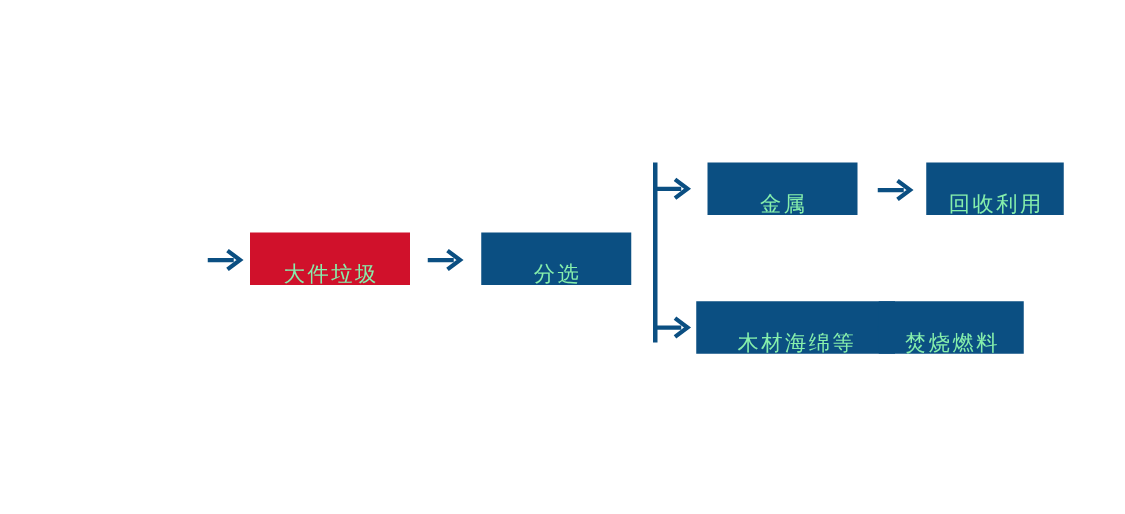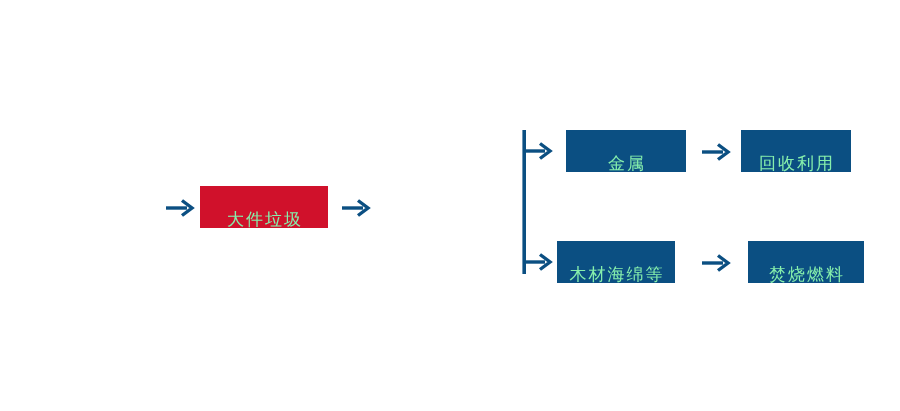--- a/index.html
+++ b/index.html
@@ -64,20 +64,23 @@
     <span>大件垃圾</span>
   </div>
 
   <div class="arrow" style="left:342px; top:199px; width:30px; height:18px;">
     <svg width="30" height="18" viewBox="0 0 30 18">
       <path d="M0 9 H21" stroke="#0b4f82" stroke-width="3.4" fill="none"></path>
       <path d="M16 1.5 L26 9 L16 16.5" stroke="#0b4f82" stroke-width="3.4" fill="none" stroke-linecap="butt" stroke-linejoin="miter"></path>
     </svg>
   </div>
 
+  <div class="node node-blue" style="left:385px; top:186px; width:120px; height:42px;">
+    <span>分选</span>
+  </div>
 
   <div class="bracket" style="left:520px; top:126px; width:42px; height:152px;">
     <svg width="42" height="152" viewBox="0 0 42 152">
 
       <path d="M4.2 4 V148" stroke="#0b4f82" stroke-width="3.6" fill="none"></path>
 
       <path d="M4.2 25 H25" stroke="#0b4f82" stroke-width="3.4" fill="none"></path>
       <path d="M20 17.5 L30 25 L20 32.5" stroke="#0b4f82" stroke-width="3.4" fill="none" stroke-linecap="butt" stroke-linejoin="miter"></path>
 
       <path d="M4.2 136 H25" stroke="#0b4f82" stroke-width="3.4" fill="none"></path>
@@ -93,28 +96,28 @@
     <svg width="30" height="18" viewBox="0 0 30 18">
       <path d="M0 9 H21" stroke="#0b4f82" stroke-width="3.4" fill="none"></path>
       <path d="M16 1.5 L26 9 L16 16.5" stroke="#0b4f82" stroke-width="3.4" fill="none" stroke-linecap="butt" stroke-linejoin="miter"></path>
     </svg>
   </div>
 
   <div class="node node-blue" style="left:741px; top:130px; width:110px; height:42px;">
     <span>回收利用</span>
   </div>
 
-  <div class="node node-blue" style="left:557px; top:241px; width:118px; height:42px;">
+  <div class="node node-blue" style="left:557px; top:241px; width:159px; height:42px;">
     <span>木材海绵等</span>
   </div>
 
   <div class="arrow" style="left:702px; top:254px; width:30px; height:18px;">
     <svg width="30" height="18" viewBox="0 0 30 18">
       <path d="M0 9 H21" stroke="#0b4f82" stroke-width="3.4" fill="none"></path>
       <path d="M16 1.5 L26 9 L16 16.5" stroke="#0b4f82" stroke-width="3.4" fill="none" stroke-linecap="butt" stroke-linejoin="miter"></path>
     </svg>
   </div>
 
-  <div class="node node-blue" style="left:748px; top:241px; width:116px; height:42px;">
+  <div class="node node-blue" style="left:703px; top:241px; width:116px; height:42px;">
     <span>焚烧燃料</span>
   </div>
 
 </div>
 
 </body></html>

